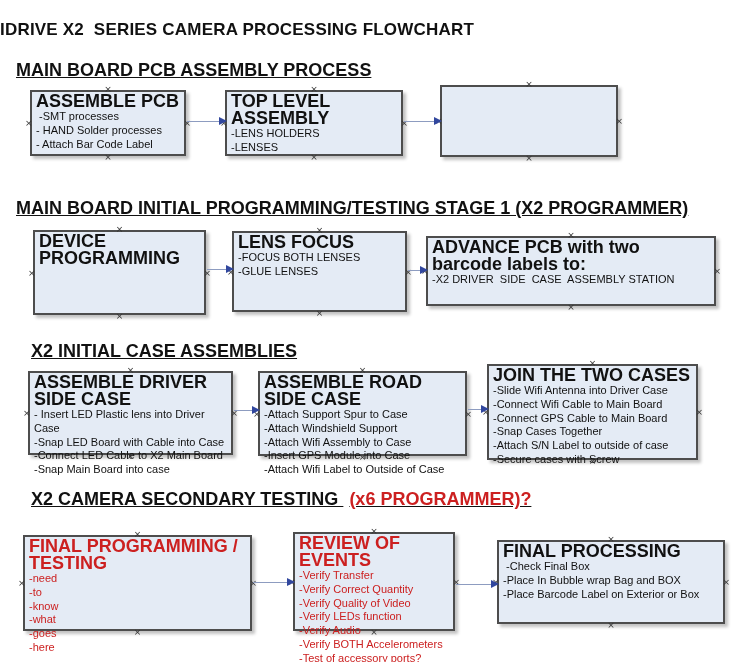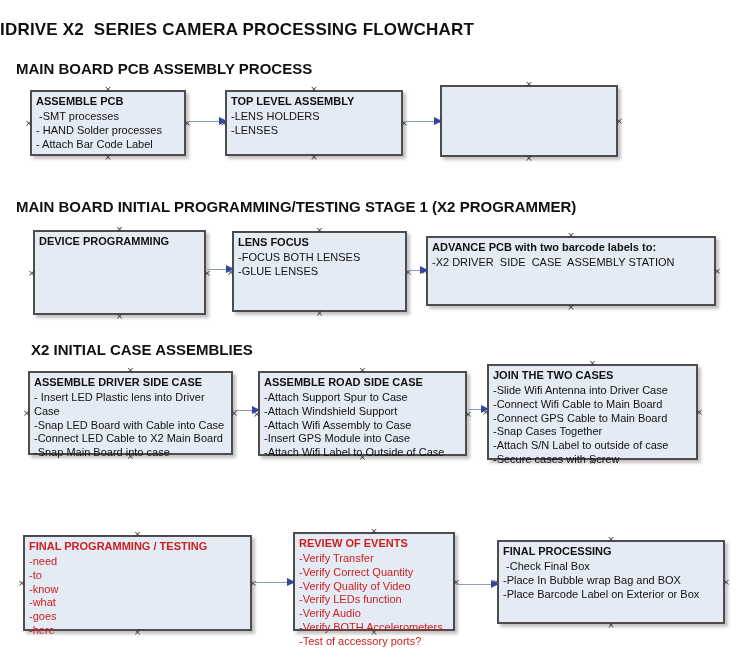--- a/index.html
+++ b/index.html
@@ -6,34 +6,34 @@
   #canvas{
     position:relative;width:747px;height:662px;background:#fff;
     font-family:"Liberation Sans","DejaVu Sans",sans-serif;color:#111;
     overflow:hidden;
   }
   .page-title{
     position:absolute;left:0;top:20px;width:747px;text-align:left;
     font-size:17px;font-weight:bold;letter-spacing:.2px;white-space:pre-wrap;
   }
   .section-header{
-    position:absolute;font-size:15px;font-weight:bold;white-space:pre-wrap;
+    position:absolute;font-size:18px;font-weight:bold;white-space:pre-wrap;text-decoration:underline;
   }
   .section-header .accent{color:var(--accent-red,#cc2020);margin-left:6px;}
   #sh1{left:16px;top:60px;}
   #sh2{left:16px;top:198px;}
   #sh3{left:31px;top:341px;}
   #sh4{left:31px;top:489px;}
   .box{
     position:absolute;background:var(--box-fill,#e4ebf5);
     border:2px solid var(--box-border,#4d4d4d);
     box-shadow:3px 3px 3px #c2c2c2;
     padding:1px 4px;box-sizing:border-box;
   }
-  .box-title{font-size:11px;font-weight:bold;line-height:17px;white-space:pre-wrap;}
+  .box-title{font-size:18px;font-weight:bold;line-height:17px;white-space:pre-wrap;}
   .box-items{font-size:11px;line-height:13.8px;white-space:pre-wrap;}
   .red .box-title,.red .box-items{color:var(--accent-red,#cc2020);}
   
   #b11{left:30px;top:90px;width:156px;height:66px;}
   #b12{left:225px;top:90px;width:178px;height:66px;}
   #b13{left:440px;top:85px;width:178px;height:72px;}
   #b21{left:33px;top:230px;width:173px;height:85px;}
   #b22{left:232px;top:231px;width:175px;height:81px;}
   #b23{left:426px;top:236px;width:290px;height:70px;}
   #b31{left:28px;top:371px;width:205px;height:84px;}
@@ -70,20 +70,21 @@
 </head>
 <body>
 
 <div id="canvas">
 
   <div class="page-title">IDRIVE X2  SERIES CAMERA PROCESSING FLOWCHART</div>
 
   <div class="section-header" id="sh1">MAIN BOARD PCB ASSEMBLY PROCESS</div>
   <div class="section-header" id="sh2">MAIN BOARD INITIAL PROGRAMMING/TESTING STAGE 1 (X2 PROGRAMMER)</div>
   <div class="section-header" id="sh3">X2 INITIAL CASE ASSEMBLIES</div>
+  <div class="section-header" id="sh4"><span>X2 CAMERA SECONDARY TESTING </span><span class="accent">(x6 PROGRAMMER)?</span></div>
 
   <div class="box" id="b11">
     <div class="box-title">ASSEMBLE PCB</div>
     <div class="box-items"> -SMT processes
 - HAND Solder processes
 - Attach Bar Code Label</div>
   <span class="anchor t">×</span>
       <span class="anchor b">×</span>
       <span class="anchor l">×</span>
       <span class="anchor r">×</span>

